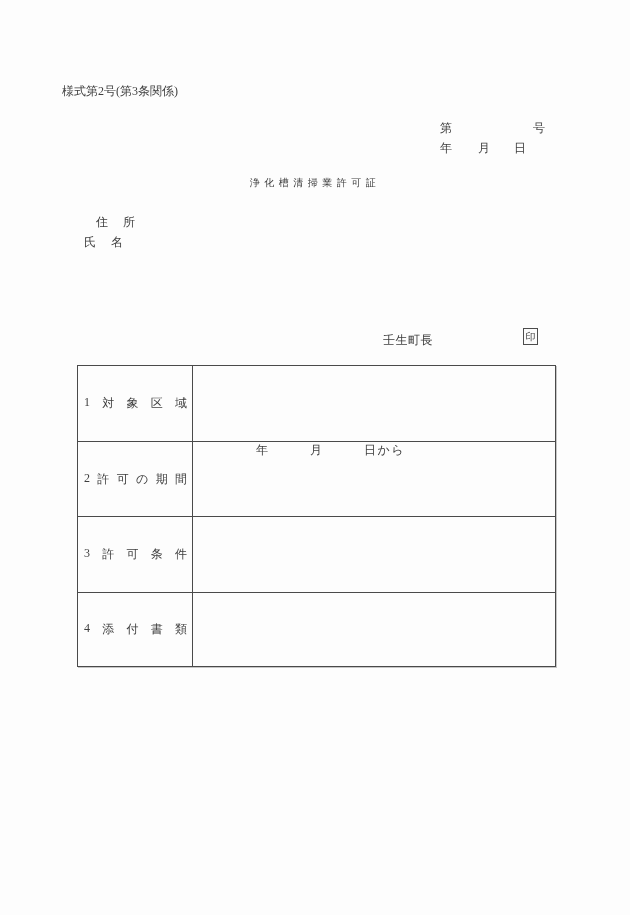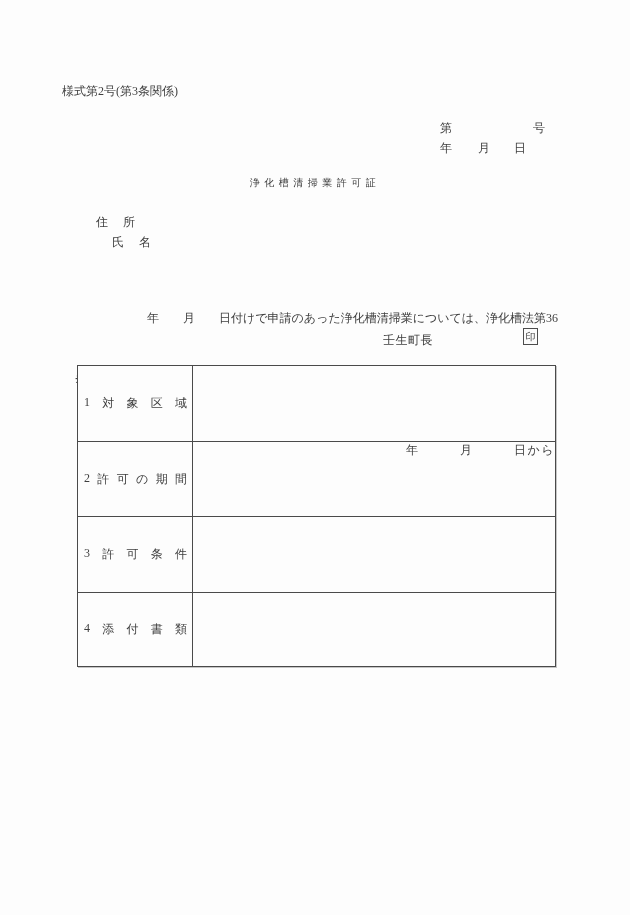--- a/index.html
+++ b/index.html
@@ -24,21 +24,21 @@
   .dateline .d{margin-left:24px;}
 
   .doc-title{
     left:0;top:176px;width:630px;
     text-align:center;
     font-size:10px;
     letter-spacing:4.5px;
   }
 
   .addr{left:96px;top:214px;letter-spacing:1.5px;text-align:center;}
-  .nm{left:112px;top:234px;letter-spacing:1.5px;}
+  .nm{left:84px;top:234px;letter-spacing:1.5px;}
 
   .body-par{left:75px;top:268px;width:488px;line-height:20px;}
   .body-par div{white-space:pre;}
 
   .mayor{left:383px;top:332px;letter-spacing:0.5px;text-align:right;}
 
   .seal{
     left:523px;top:328px;width:15px;height:17px;
     border:1px solid #4c4c4c;box-sizing:border-box;
     display:flex;align-items:center;justify-content:center;
@@ -59,21 +59,21 @@
   .trow + .trow{border-top:1px solid #4a4a4a;}
   .cell-label{
     width:115px;flex:none;box-sizing:border-box;
     border-right:1px solid #4a4a4a;
     display:flex;align-items:center;
     padding-left:6px;
   }
   .rlabel{display:flex;justify-content:space-between;width:103px;}
   .cell-content{
     flex:1;box-sizing:border-box;
-    display:flex;flex-direction:row;justify-content:flex-end;
+    display:flex;flex-direction:row;justify-content:flex-start;
     row-gap:36px;
     padding-left:7px;
   }
   .cell-content .cline{white-space:pre;}
   .trow.period .cline{padding-left:56px;letter-spacing:1.5px;}
 </style>
 </head>
 <body>
 
 <div class="page">
@@ -89,24 +89,20 @@
     <span>年</span>
     <span class="m">月</span>
     <span class="d">日</span>
   </div>
 
   <div class="abs doc-title">浄化槽清掃業許可証</div>
 
   <div class="abs addr">住　所</div>
   <div class="abs nm">氏　名</div>
 
-  <div class="abs body-par">
-    <div>　　　　　　年　　月　　日付けで申請のあった浄化槽清掃業については、浄化槽法第36</div>
-    <div>条の許可基準に適合するので次の条件を付して許可する。</div>
-  </div>
 
   <div class="abs mayor">壬生町長</div>
 
   <div class="abs seal">
     <span>印</span>
   </div>
 
   <div class="permit-table">
       <div class="trow" style="height: 75px;">
         <div class="cell-label">

